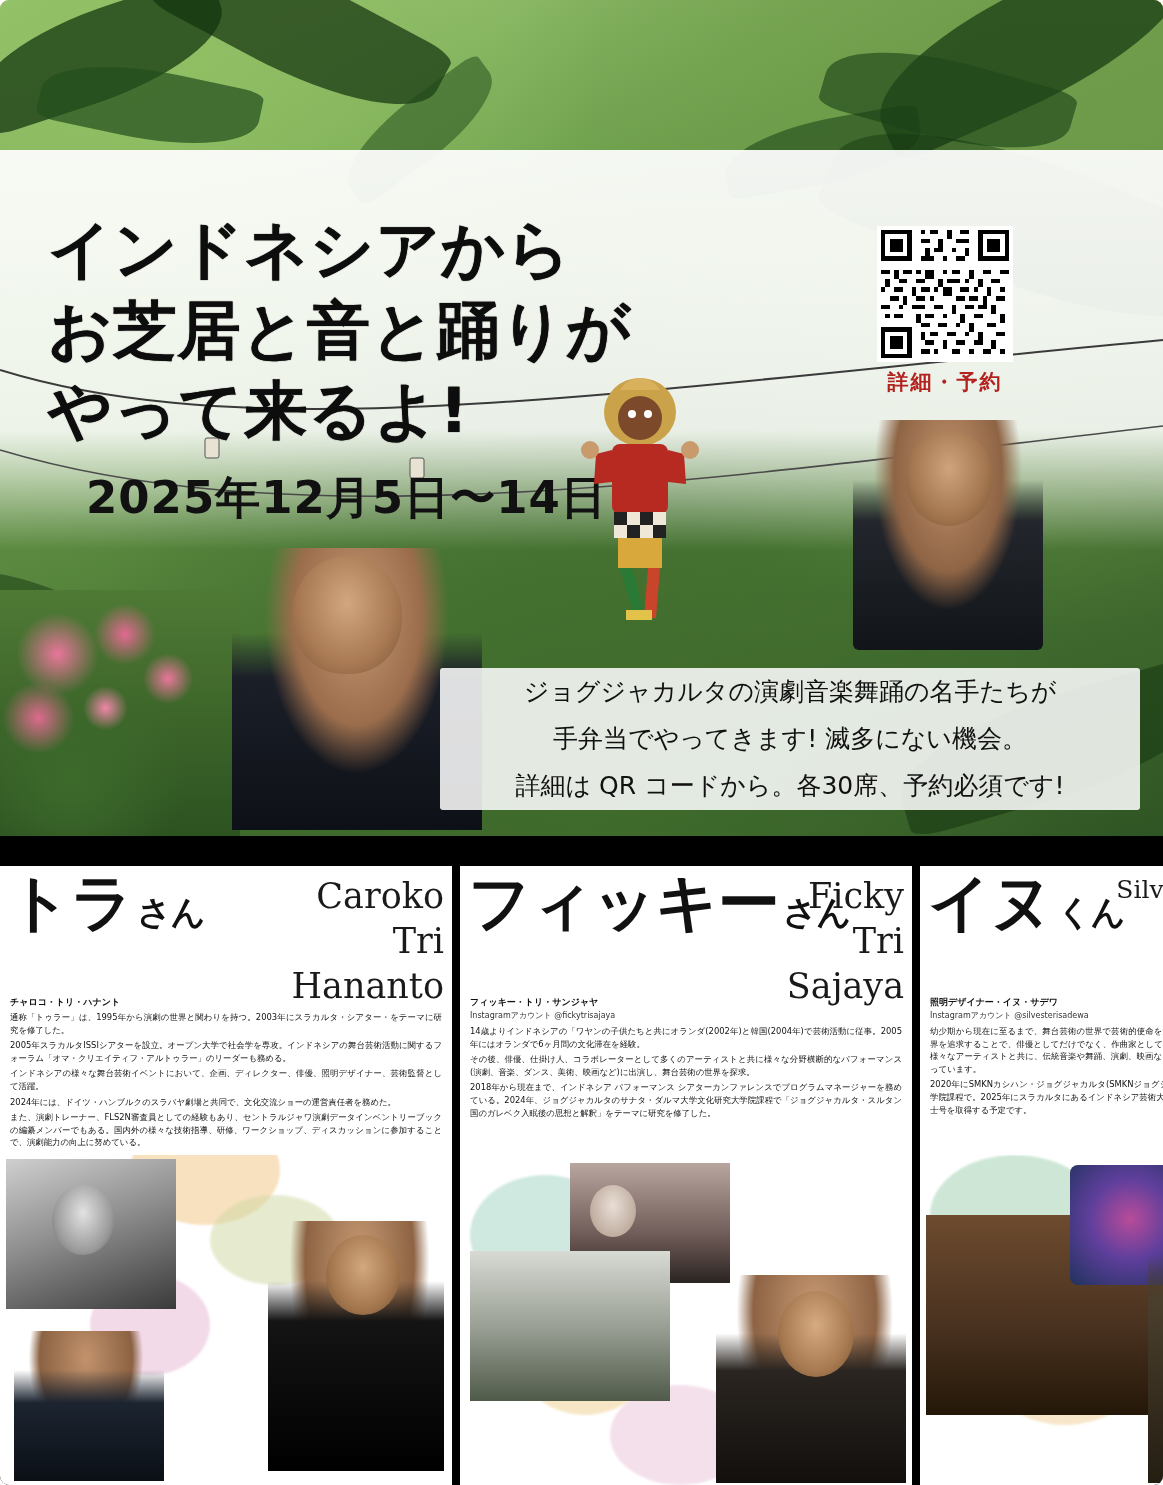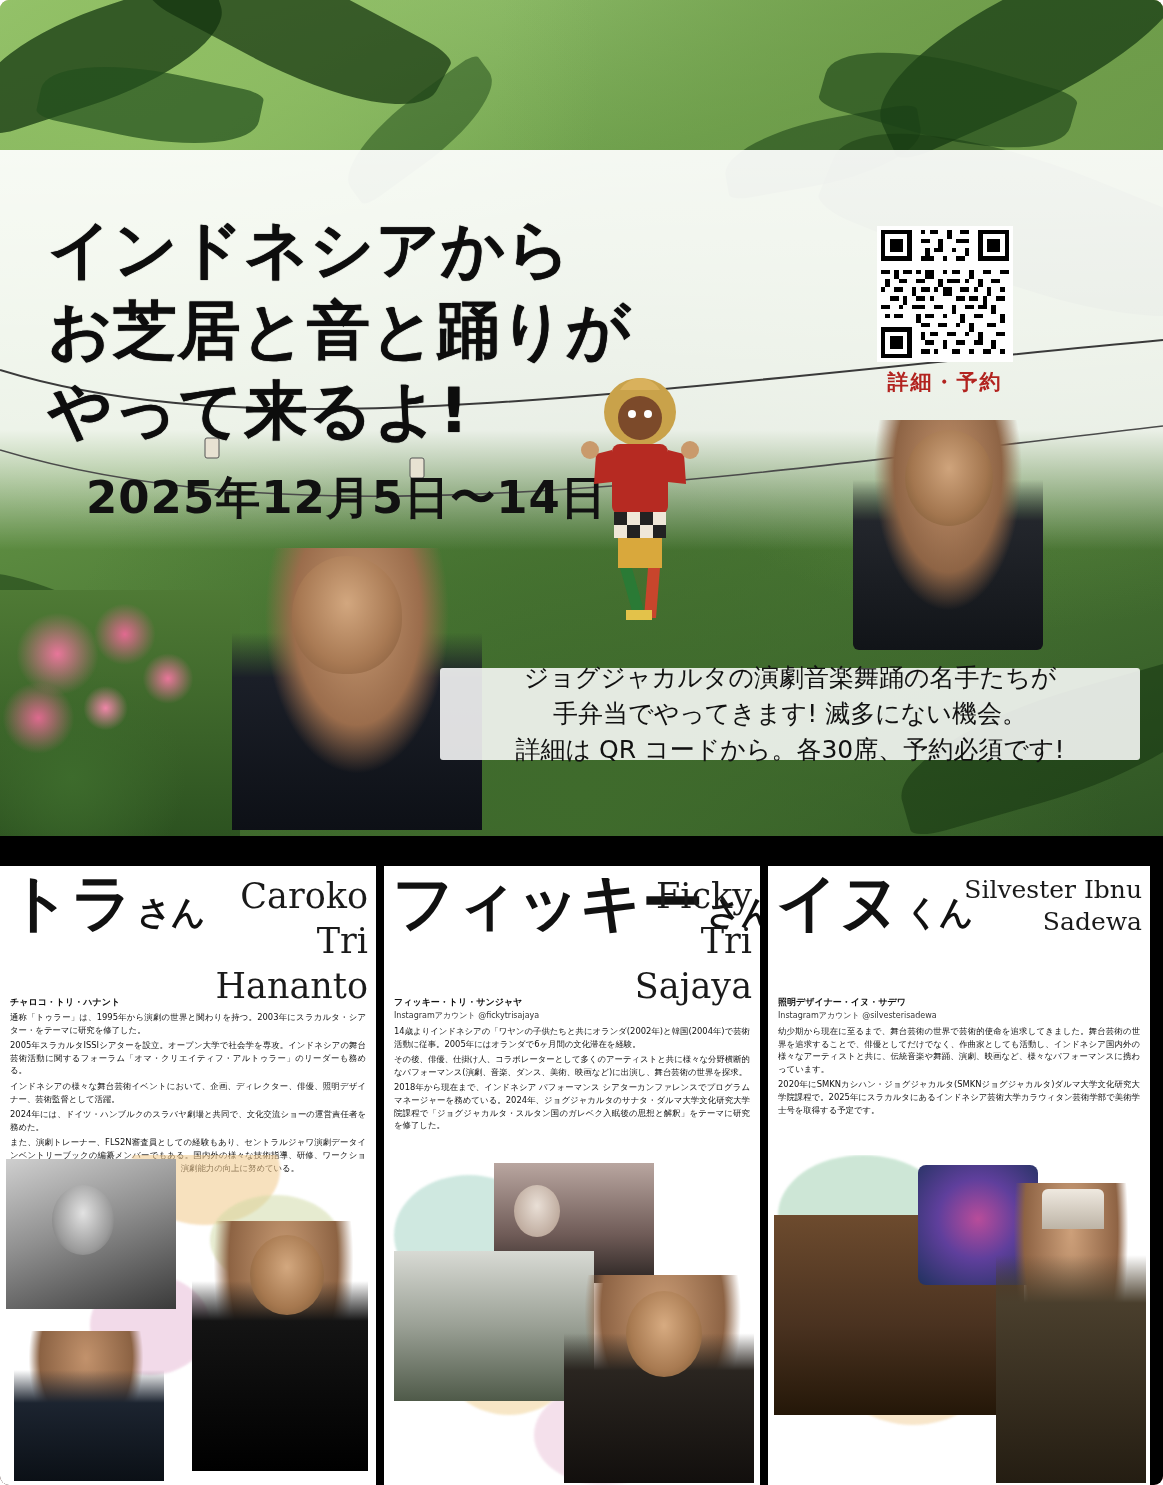--- a/index.html
+++ b/index.html
@@ -166,28 +166,28 @@
       radial-gradient(circle at 44% 48%, #ef86a8 0%, rgba(239,134,168,0) 12%),
       radial-gradient(circle at 70% 36%, #e8769a 0%, rgba(232,118,154,0) 11%),
       radial-gradient(circle at 30% 76%, #3d6b2c 0%, rgba(61,107,44,0) 45%),
       linear-gradient(180deg, #4f7a35 0%, #2c5220 100%);
   }
 
   
   .msg-box {
     position: absolute;
     left: 440px; top: 668px;
-    width: 700px; height: 92px;
+    width: 700px; height: 142px;
     background: rgba(255,255,255,0.86);
     border-radius: 3px;
     display: flex;
     flex-direction: column;
-    justify-content: center;
+    justify-content: space-between;
     align-items: center;
-    padding: 22px 10px;
+    padding: 6px 10px;
   }
   .msg-box p {
     margin: 0;
     font-size: 25px;
     line-height: 1.45;
     color: #111;
     font-family: "DejaVu Sans", sans-serif;
     white-space: nowrap;
   }
 
@@ -197,21 +197,21 @@
     left: 0; top: 836px;
     width: 1163px; height: 649px;
     background: #000;
     display: flex;
     gap: 8px;
     padding: 30px 0 0 0;
   }
   .card {
     position: relative;
     background: #fff;
-    width: 376px;
+    width: 452px;
     height: 619px;
     overflow: hidden;
     flex: 0 0 auto;
   }
   .card.c1 { margin-left: 0; }
   .card.c3 { width: 382px; }
 
   .card-head {
     position: relative;
     height: 128px;

